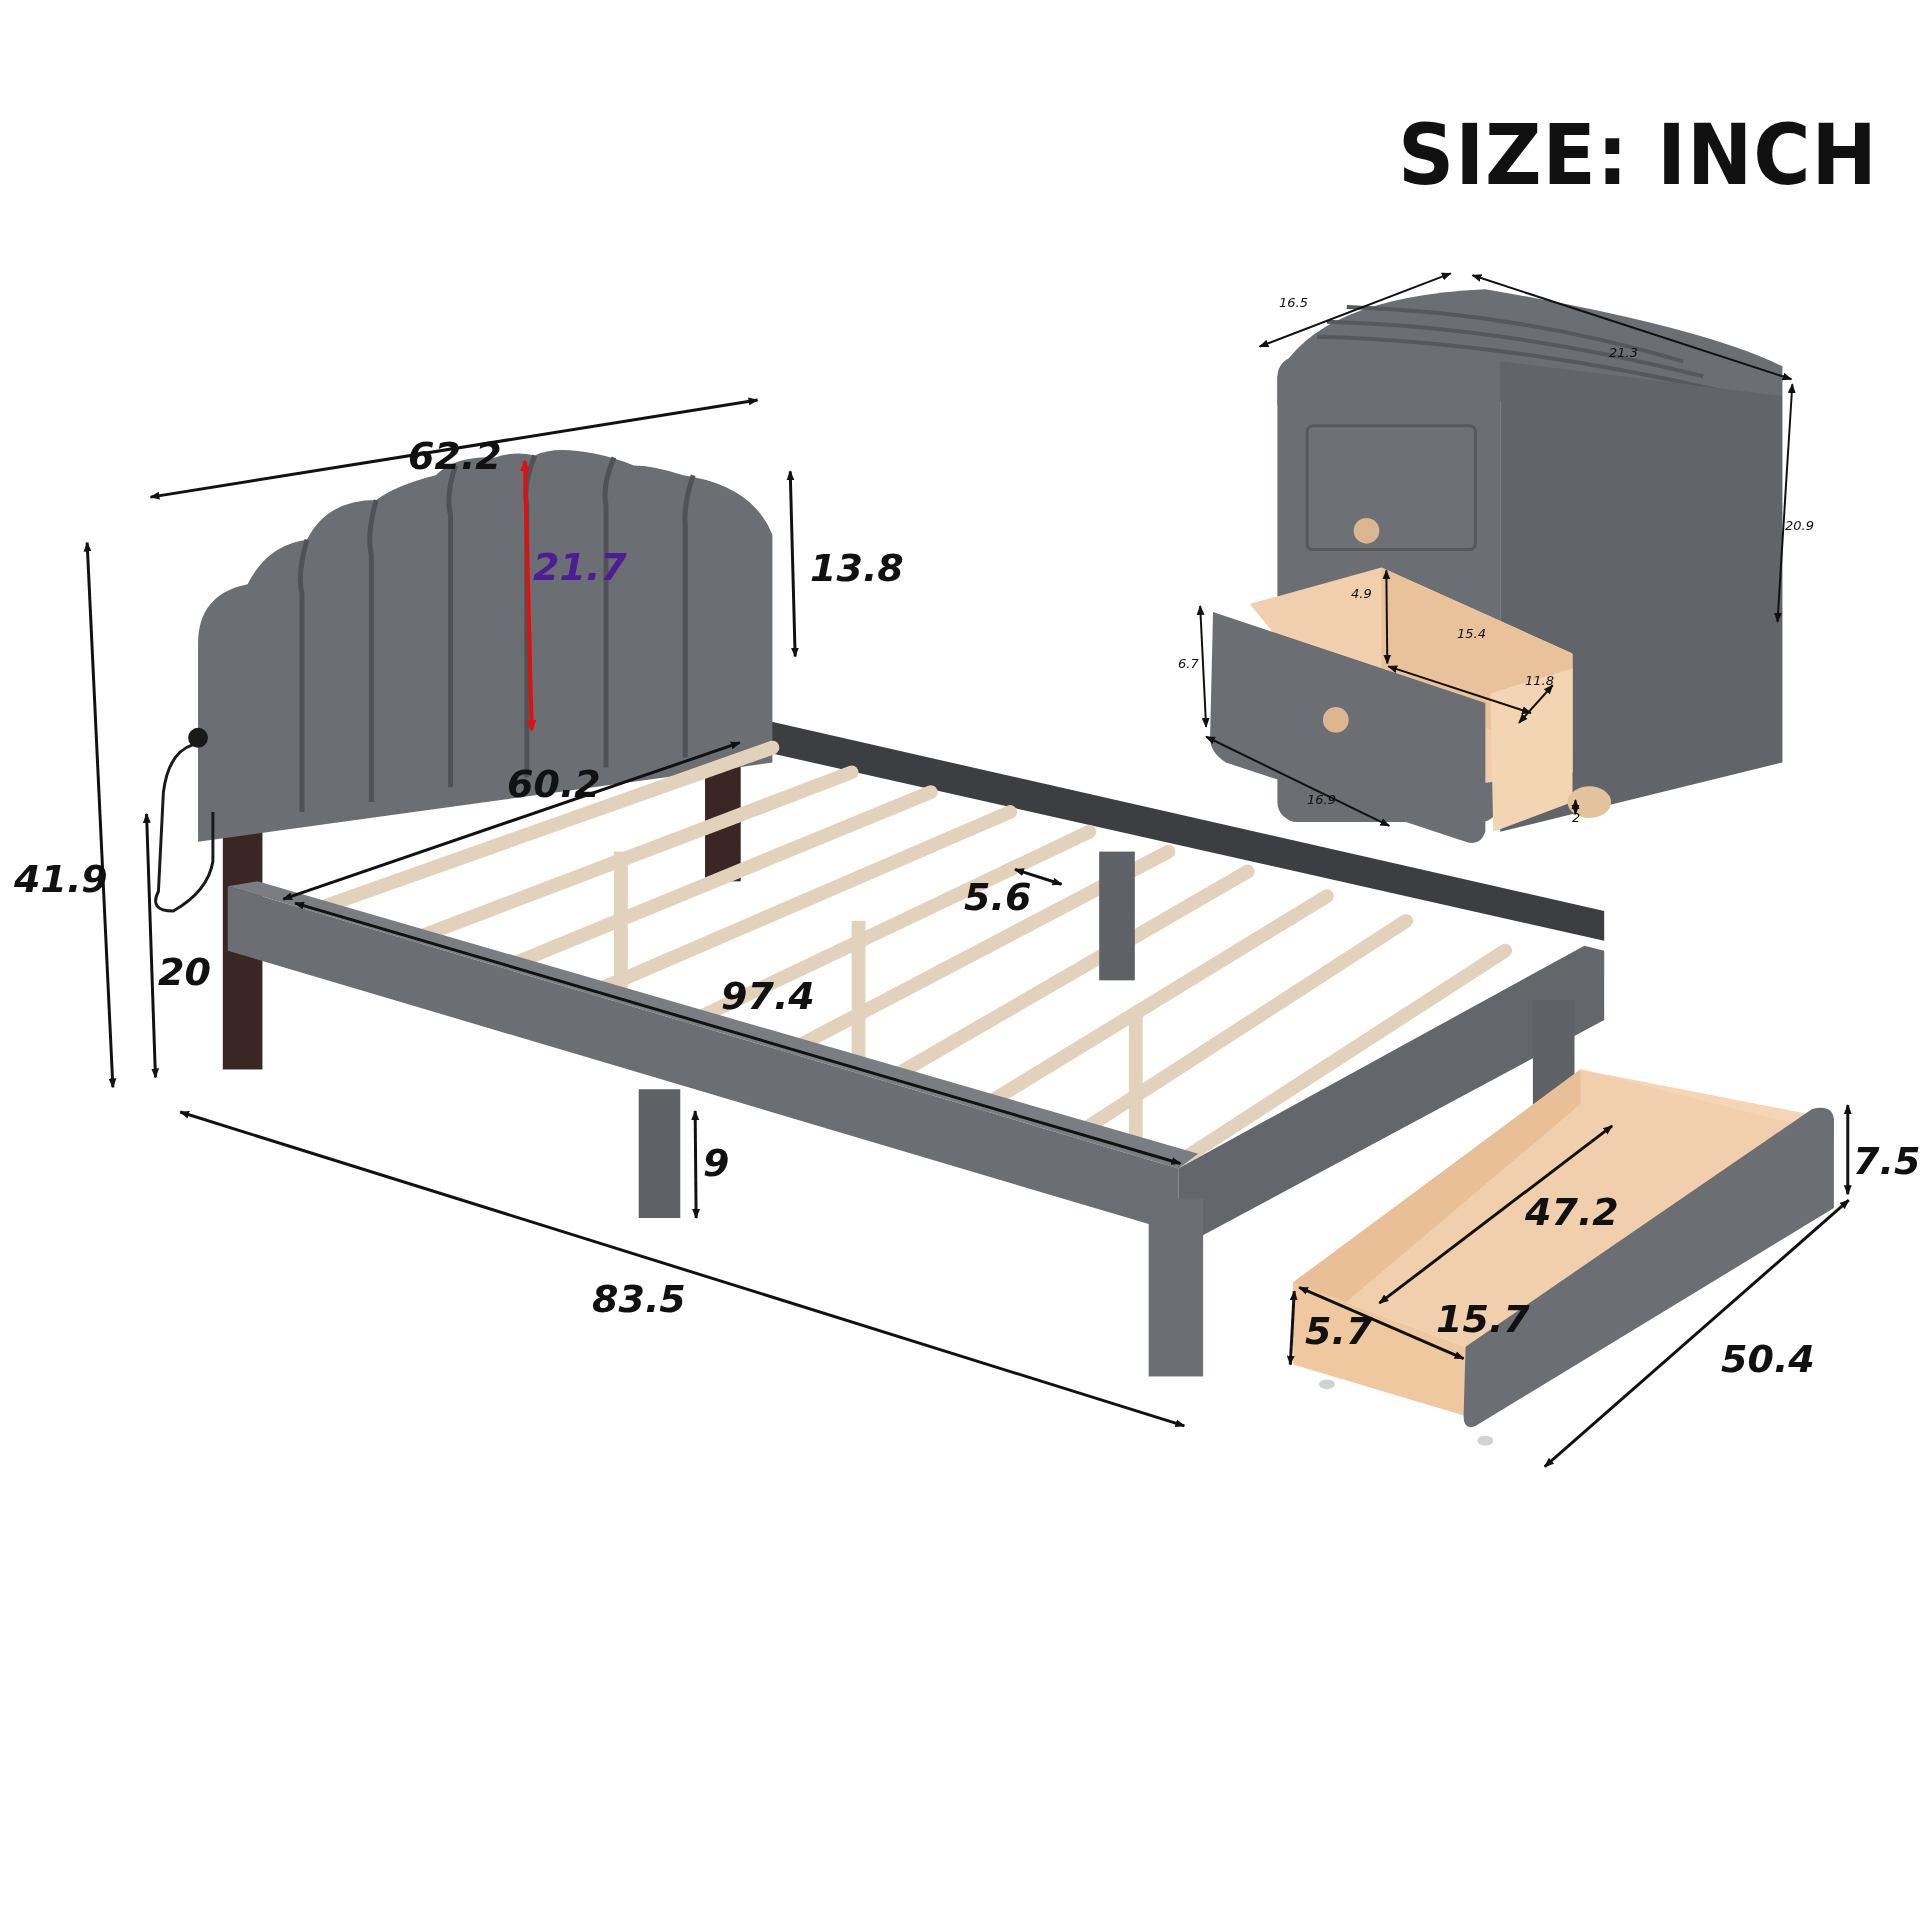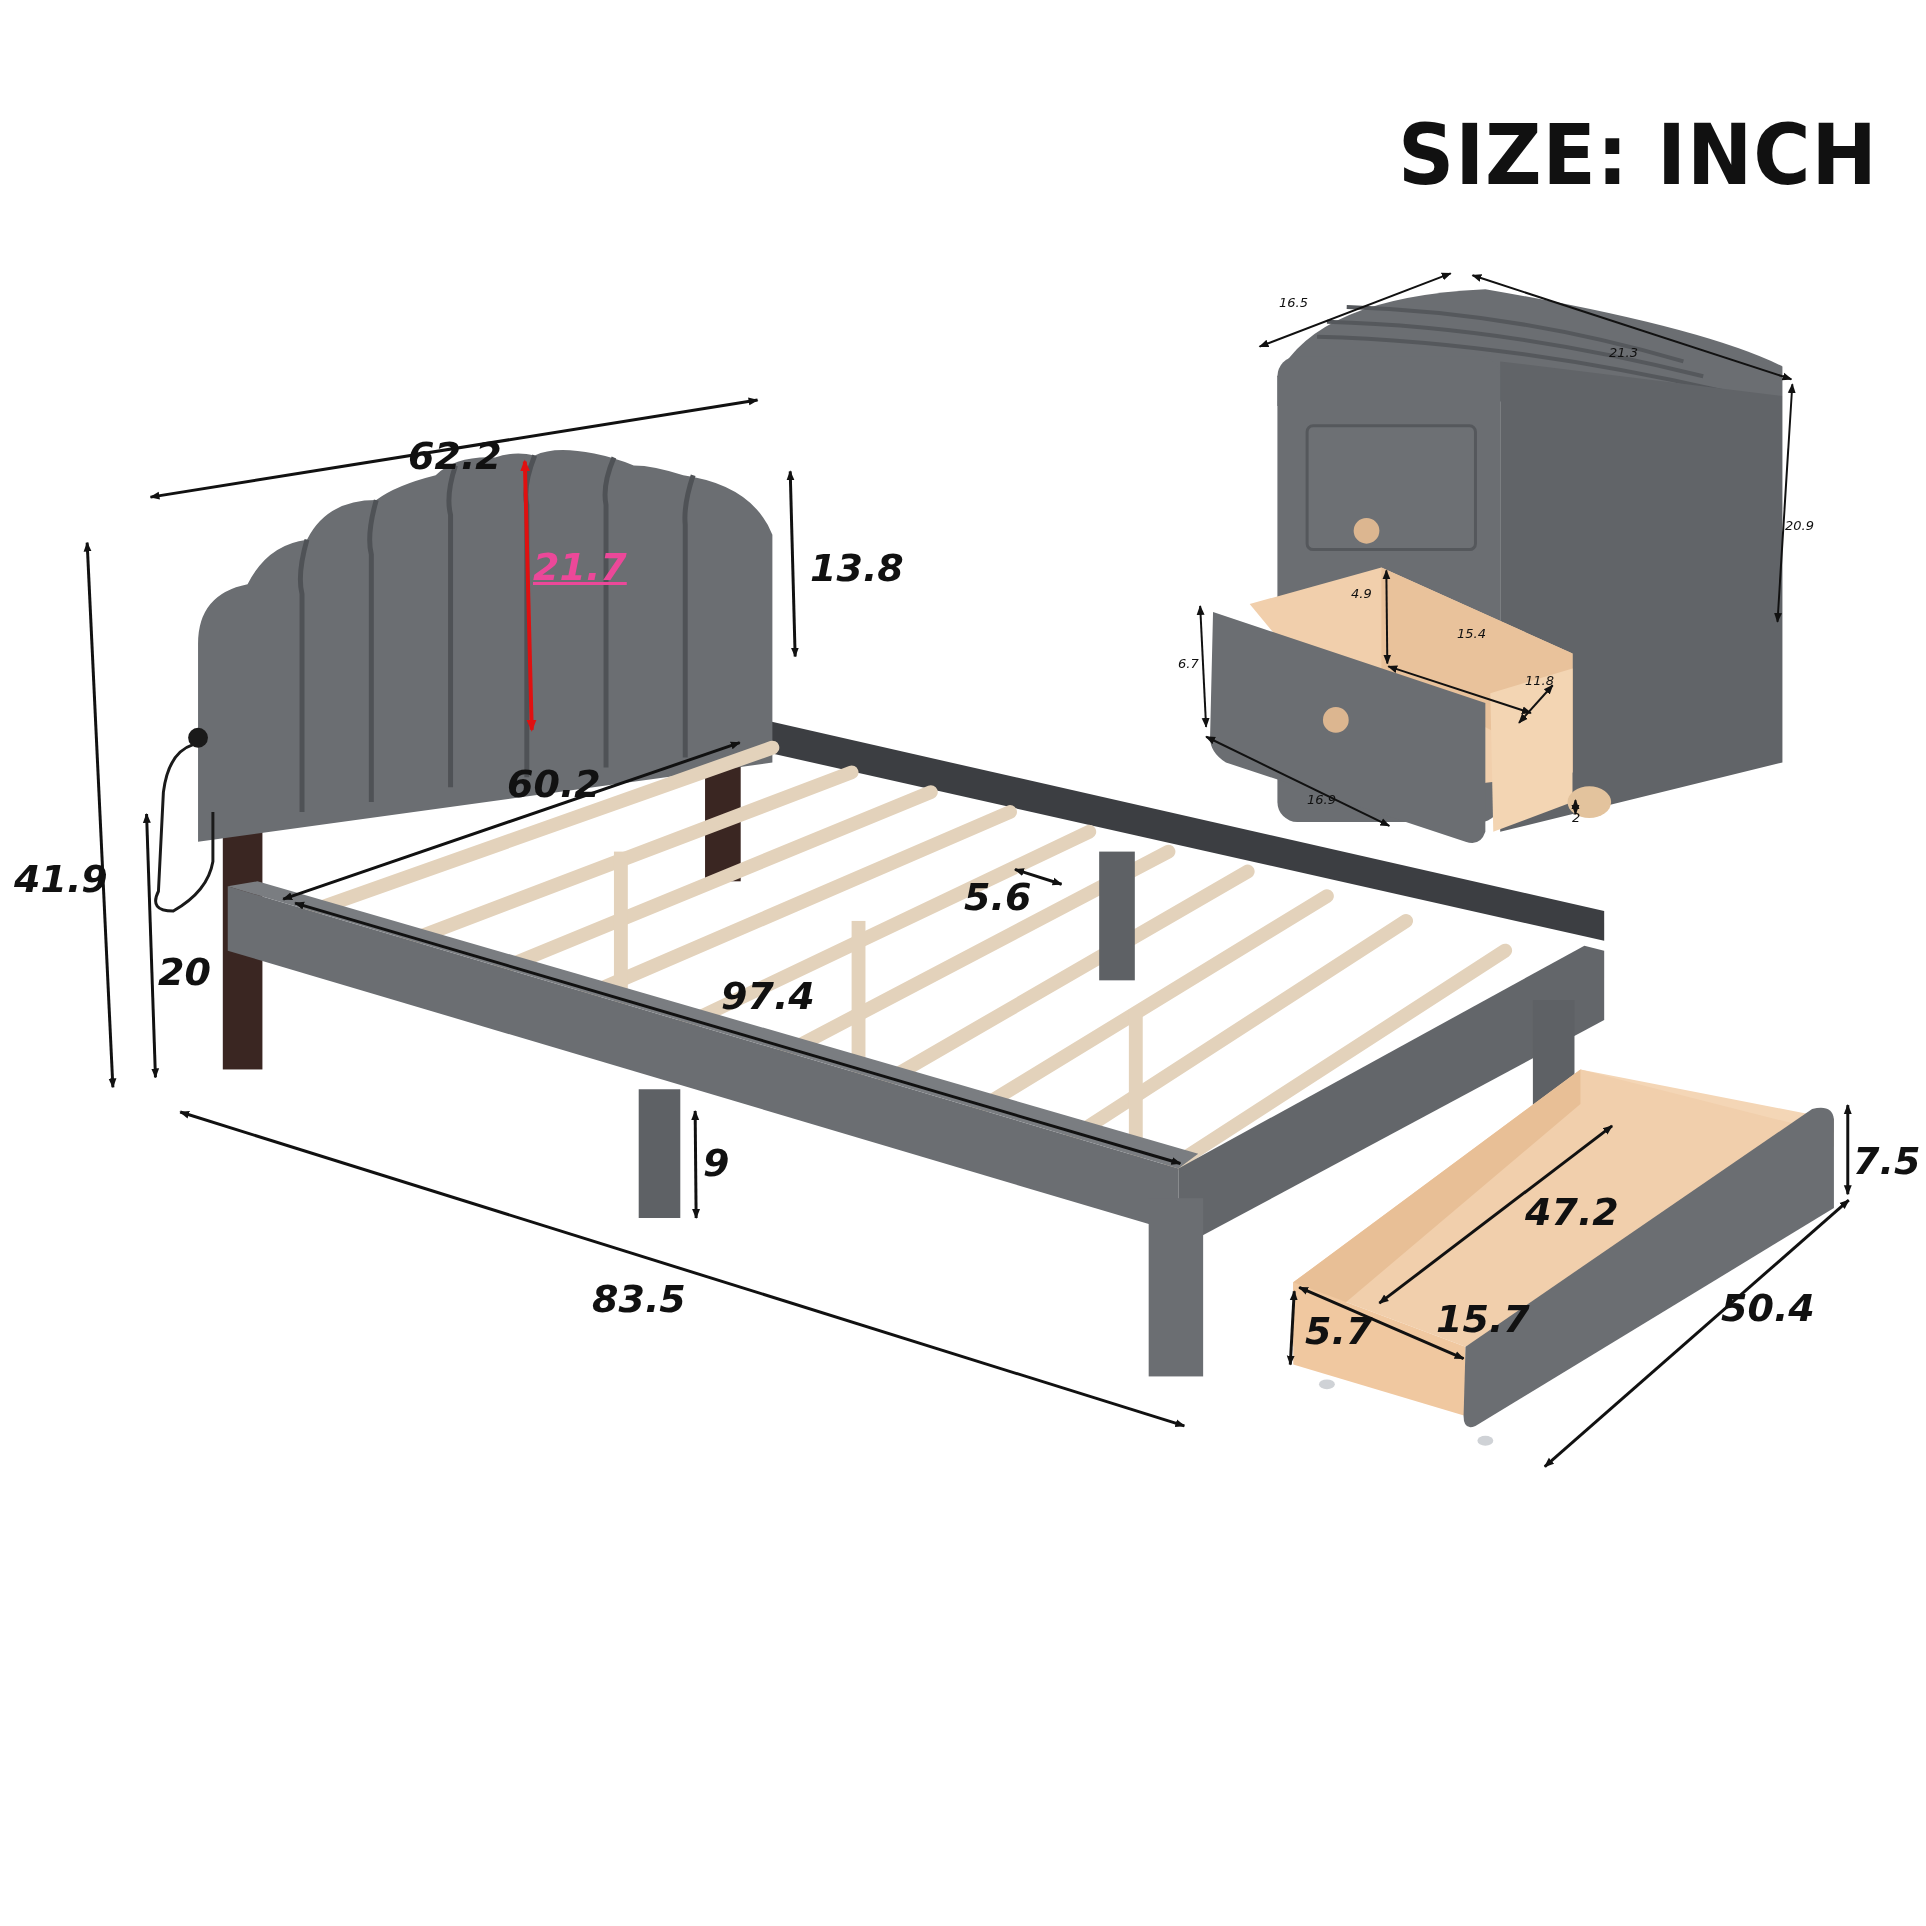--- a/index.html
+++ b/index.html
@@ -1,21 +1,21 @@
 <!DOCTYPE html>
 <html><head>
 <meta charset="utf-8">
 <style>
   html, body { margin:0; padding:0; background:#ffffff; }
   body { width:1927px; height:1927px; position:relative; overflow:hidden; font-family:"Liberation Sans", sans-serif; }
   .title { position:absolute; left:1398px; top:107px; font-family:"DejaVu Sans", sans-serif; font-weight:bold; font-size:83px; letter-spacing:1px; color:#111; transform:scaleX(0.94); transform-origin:left top; }
   .lbl { position:absolute; font-family:"DejaVu Sans", sans-serif; font-style:italic; font-weight:bold; color:#111; white-space:nowrap; }
   .lg { font-size:38px; }
   .sm { font-size:13px; font-weight:normal; }
-  .red { color:#ec4899;text-decoration:underline; }
+  .red { color:#4c1d95; }
   svg.canvas { position:absolute; left:0; top:0; }
 </style>
 </head>
 <body>
 
 <div class="title">SIZE: INCH</div>
 
 <svg class="canvas" width="1927" height="1927" viewBox="0 0 1946 1946">
   <defs>
     <marker id="ah" markerWidth="10" markerHeight="10" refX="9" refY="5" orient="auto-start-reverse" markerUnits="userSpaceOnUse">
@@ -156,14 +156,14 @@
 <div class="lbl sm" style="left:1351px;top:586px;">4.9</div>
 <div class="lbl sm" style="left:1457px;top:626px;">15.4</div>
 <div class="lbl sm" style="left:1525px;top:673px;">11.8</div>
 <div class="lbl sm" style="left:1307px;top:792px;">16.9</div>
 <div class="lbl sm" style="left:1572px;top:810px;">2</div>
 
 <div class="lbl lg" style="left:1853px;top:1139px;">7.5</div>
 <div class="lbl lg" style="left:1525px;top:1190px;">47.2</div>
 <div class="lbl lg" style="left:1436px;top:1297px;">15.7</div>
 <div class="lbl lg" style="left:1305px;top:1309px;">5.7</div>
-<div class="lbl lg" style="left:1721px;top:1286px;">50.4</div>
+<div class="lbl lg" style="left:1721px;top:1337px;">50.4</div>
 
 
 </body></html>

